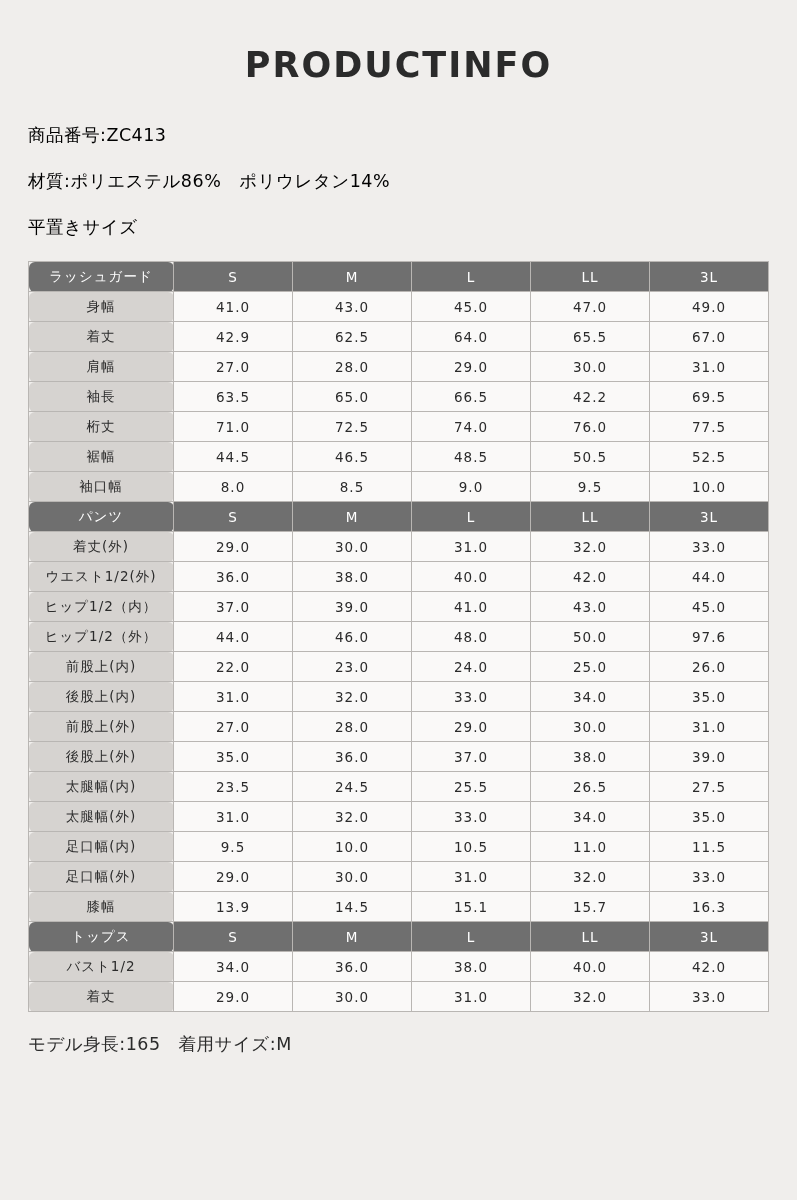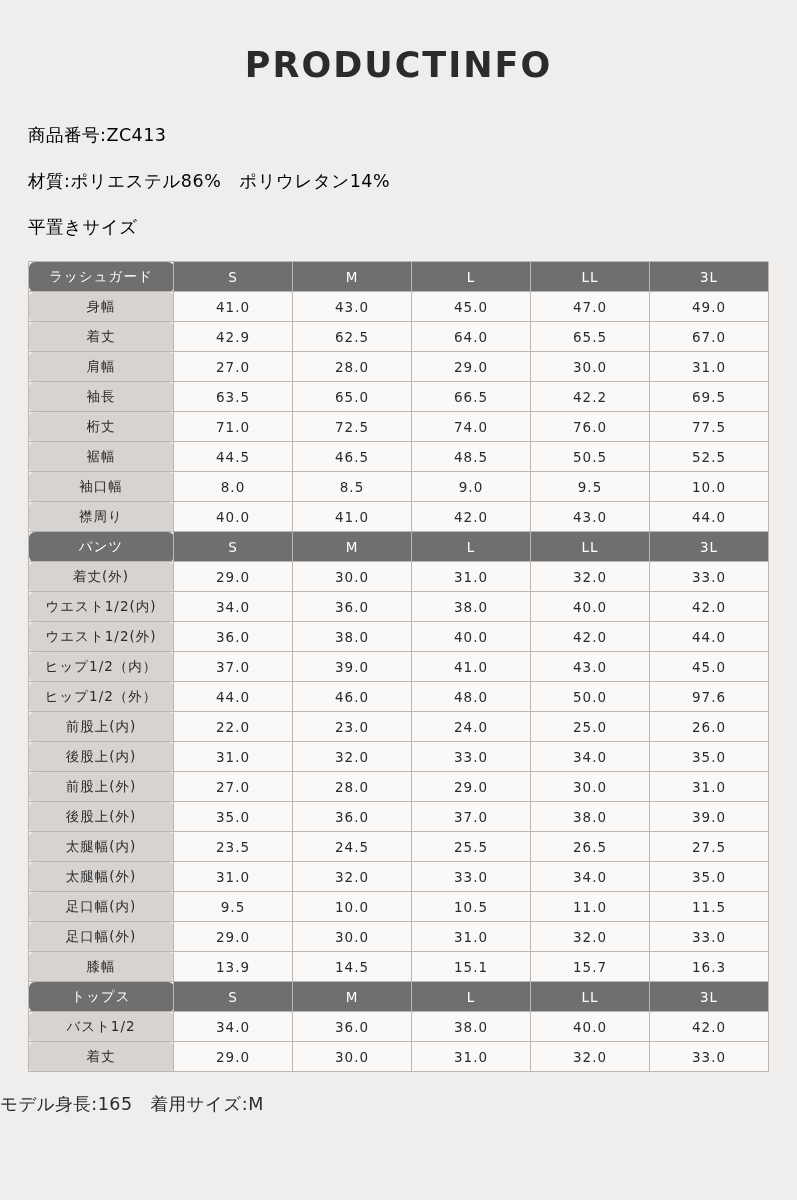--- a/index.html
+++ b/index.html
@@ -76,20 +76,21 @@
     color: #ffffff;
     font-weight: 400;
     letter-spacing: 1px;
   }
   tr.section td.rowhead {
     background: #6f6f6f;
     color: #ffffff;
   }
   .footer {
     margin-top: 20px;
+    padding-left: 28px;
     font-family: "DejaVu Sans", sans-serif;
     font-size: 17.5px;
     letter-spacing: 0.5px;
     color: #2b2b2b;
     white-space: pre;
   }
 </style>
 </head>
 <body>
 
@@ -162,53 +163,37 @@
           <td class="val">52.5</td>
         </tr>
         <tr>
           <td class="rowhead">袖口幅</td>
           <td class="val">8.0</td>
           <td class="val">8.5</td>
           <td class="val">9.0</td>
           <td class="val">9.5</td>
           <td class="val">10.0</td>
         </tr>
-        <tr>
-          <td class="rowhead">襟周り</td>
-          <td class="val">40.0</td>
-          <td class="val">41.0</td>
-          <td class="val">42.0</td>
-          <td class="val">43.0</td>
-          <td class="val">44.0</td>
-        </tr>
         <tr class="section">
           <td class="rowhead">パンツ</td>
           <td>S</td>
           <td>M</td>
           <td>L</td>
           <td>LL</td>
           <td>3L</td>
         </tr>
         <tr>
           <td class="rowhead">着丈(外)</td>
           <td class="val">29.0</td>
           <td class="val">30.0</td>
           <td class="val">31.0</td>
           <td class="val">32.0</td>
           <td class="val">33.0</td>
         </tr>
         <tr>
-          <td class="rowhead">ウエスト1/2(内)</td>
-          <td class="val">34.0</td>
-          <td class="val">36.0</td>
-          <td class="val">38.0</td>
-          <td class="val">40.0</td>
-          <td class="val">42.0</td>
-        </tr>
-        <tr>
           <td class="rowhead">ウエスト1/2(外)</td>
           <td class="val">36.0</td>
           <td class="val">38.0</td>
           <td class="val">40.0</td>
           <td class="val">42.0</td>
           <td class="val">44.0</td>
         </tr>
         <tr>
           <td class="rowhead">ヒップ1/2（内）</td>
           <td class="val">37.0</td>

